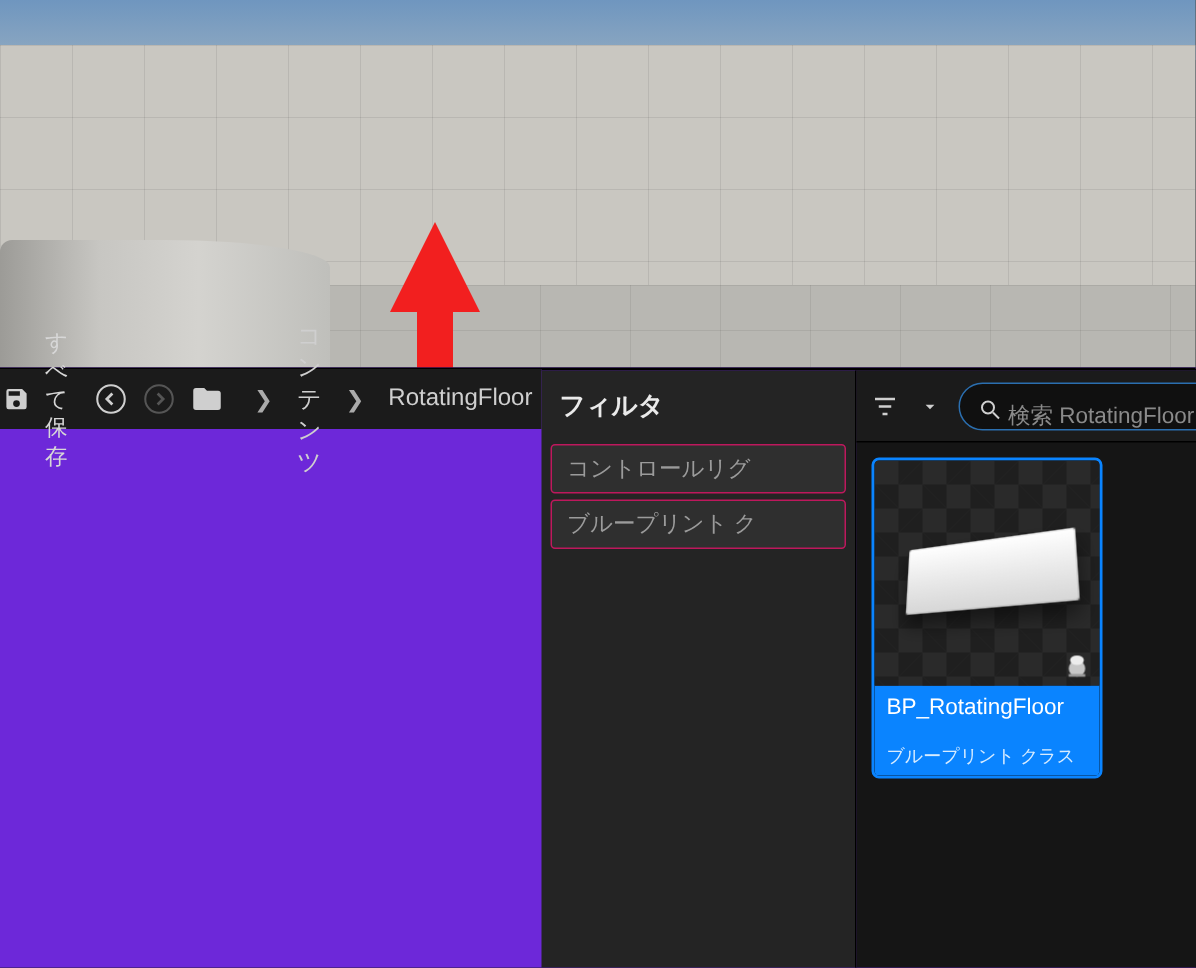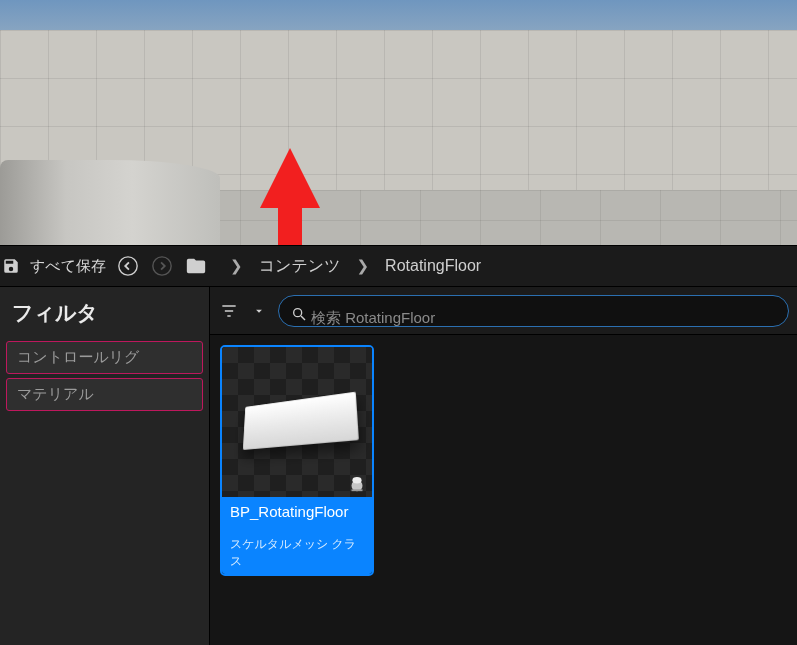--- a/index.html
+++ b/index.html
@@ -51,21 +51,21 @@
 }
 
 
 .panel {
   position:absolute;
   top:245px; left:0;
   width:797px; height:400px;
   background:#6d28d9;
   border-top:1px solid #000;
   display:flex;
-  flex-direction:column;
+  flex-direction:row;
 }
 
 
 .toolbar {
   height:40px;
   display:flex;
   align-items:center;
   gap:10px;
   padding:0 6px 0 2px;
   background:#1b1b1b;
@@ -90,21 +90,21 @@
 }
 
 
 .sidebar {
   width:210px;
   background:#242424;
   border-right:1px solid #000;
   padding:8px 6px;
 }
 .sidebar .header {
-  color:#eaeaea; font-weight:bold; font-size:21px;
+  color:#eaeaea; font-weight:bold; font-size:17px;
   padding:4px 6px 10px 6px;
 }
 .filter-item {
   background:#2f2f2f;
   border:1px solid #be185d;
   border-radius:3px;
   padding:6px 10px;
   margin:4px 0;
   color:#9b9b9b;
   font-size:15px;
@@ -254,21 +254,21 @@
       <span class="chev">❯</span>
       <span class="crumb">RotatingFloor</span>
     </div>
   </div>
 
   <div class="main">
 
     <div class="sidebar">
       <div class="header">フィルタ</div>
       <div class="filter-item">コントロールリグ</div>
-      <div class="filter-item">マテリアル</div>
+      <div class="filter-item">ブループリント ク</div>
     </div>
 
     <div class="content">
       <div class="searchrow">
         <span class="iconbtn">
           <svg width="20" height="20" viewBox="0 0 24 24">
               <path stroke="#cfcfcf" stroke-width="2" d="M4 6h16M7 12h10M10 18h4"></path>
             </svg>
         </span>
         <span class="iconbtn">
@@ -294,20 +294,20 @@
             <span class="badge">
               <svg width="22" height="22" viewBox="0 0 24 24">
                 <circle cx="12" cy="16" r="6" fill="#c7c7c7"></circle>
                 <ellipse cx="12" cy="10" rx="5" ry="3.5" fill="#ededed"></ellipse>
                 <rect x="6" y="20" width="12" height="2" fill="#9a9a9a"></rect>
               </svg>
             </span>
           </div>
           <div class="labelbar">
             <div class="name">BP_RotatingFloor</div>
-            <div class="type">スケルタルメッシ クラス</div>
+            <div class="type">ブループリント クラス</div>
           </div>
         </div>
       </div>
     </div>
 
   </div>
 </div>
 
 </body></html>

